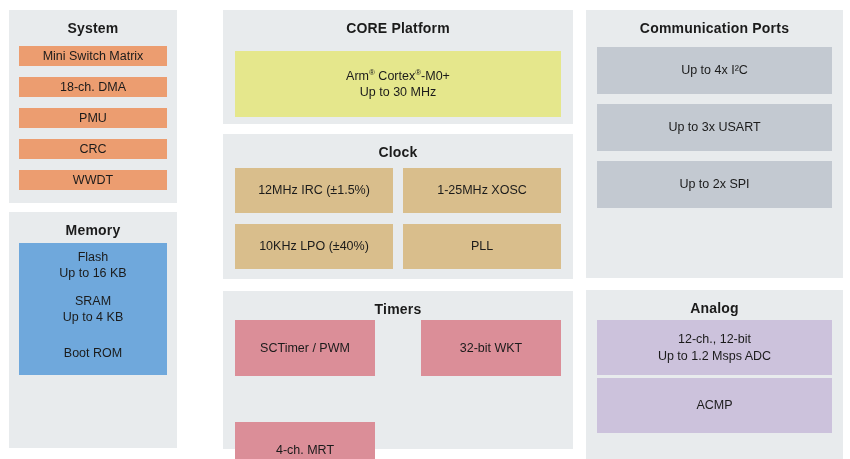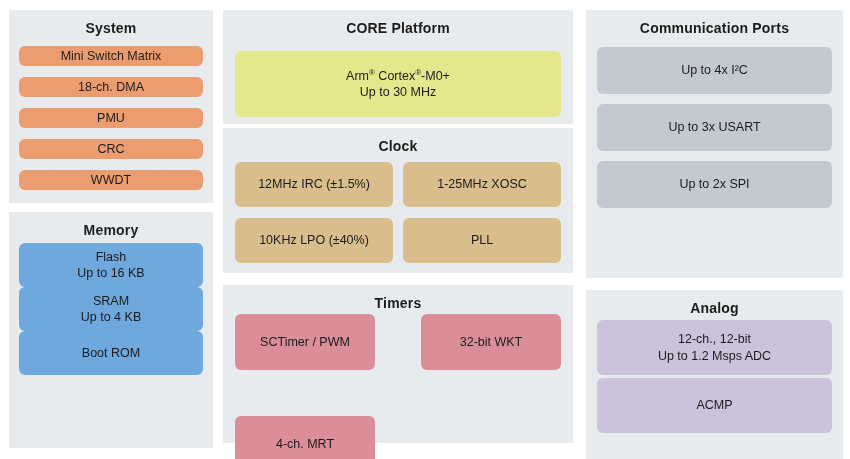--- a/index.html
+++ b/index.html
@@ -6,41 +6,41 @@
   .canvas {
     position: relative;
     width: 850px;
     height: 459px;
     background: #ffffff;
     font-family: "Liberation Sans", sans-serif;
     color: #1b1b1b;
     overflow: hidden;
   }
   .col { position: absolute; top: 10px; }
-  .col-left  { left: 9px;   width: 204px; }
+  .col-left  { left: 9px;   width: 168px; }
   .col-mid   { left: 223px; width: 350px; }
   .col-right { left: 586px; width: 257px; }
 
   .panel {
     background: var(--panel-bg, #e8ebed);
     box-sizing: border-box;
   }
   .panel-header {
     padding-top: 10px;
     font-size: 14px;
     font-weight: bold;
     line-height: 16px;
     text-align: center;
     letter-spacing: 0.2px;
   }
 
   
   #panel-system { height: 193px; margin-bottom: 9px; }
   #panel-memory { height: 236px; }
-  #panel-core   { height: 114px; margin-bottom: 4px; }
+  #panel-core   { height: 114px; margin-bottom: 10px; }
   #panel-clock  { height: 145px; margin-bottom: 12px; }
   #panel-timers { height: 158px; }
   #panel-comm   { height: 268px; margin-bottom: 12px; }
   #panel-analog { height: 202px; }
 
   .blocks { box-sizing: border-box; }
   .blocks.stack { display: flex; flex-direction: column; }
 
   #panel-system .blocks { margin-top: 10px; padding: 0 10px; gap: 11px; }
   #panel-memory .blocks { margin-top: 5px;  padding: 0 10px; }
@@ -56,21 +56,20 @@
 
   .block {
     display: flex;
     flex-direction: column;
     align-items: center;
     justify-content: center;
     text-align: center;
     font-size: 12.5px;
     line-height: 1.32;
     box-sizing: border-box;
-    border-radius: 6px;
   }
   .blk-system { background: var(--system-block, #ec9d70); height: 20px; }
   .blk-memory { background: var(--memory-block, #6fa8dc); height: 44px; }
   .blk-core   { background: var(--core-block,   #e5e78c); height: 66px; }
   .blk-clock  { background: var(--clock-block,  #d9be8c); height: 45px; }
   .blk-timers { background: var(--timers-block, #db8e98); height: 56px; }
   .blk-comm   { background: var(--comm-block,   #c3c9d1); height: 47px; }
   .blk-analog { background: var(--analog-block, #ccc2dc); height: 55px; }
 
   sup.reg { font-size: 8px; vertical-align: super; line-height: 0; }

